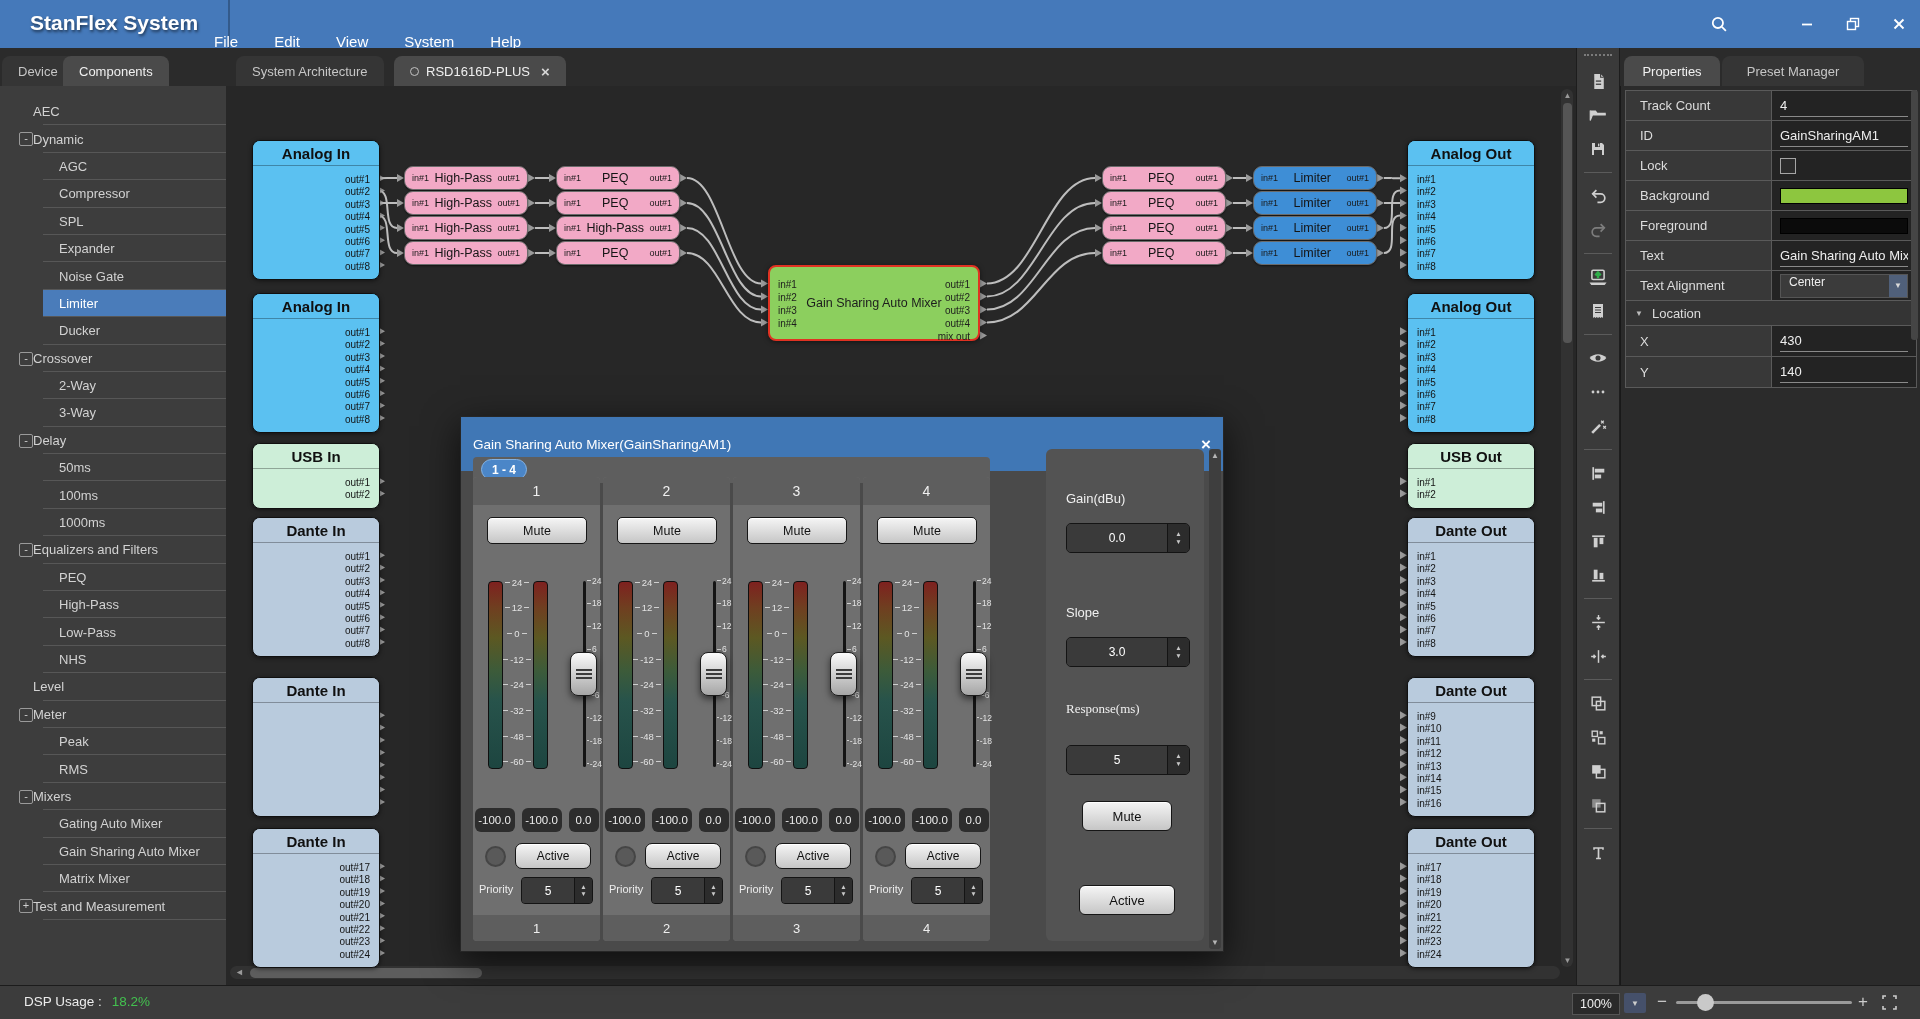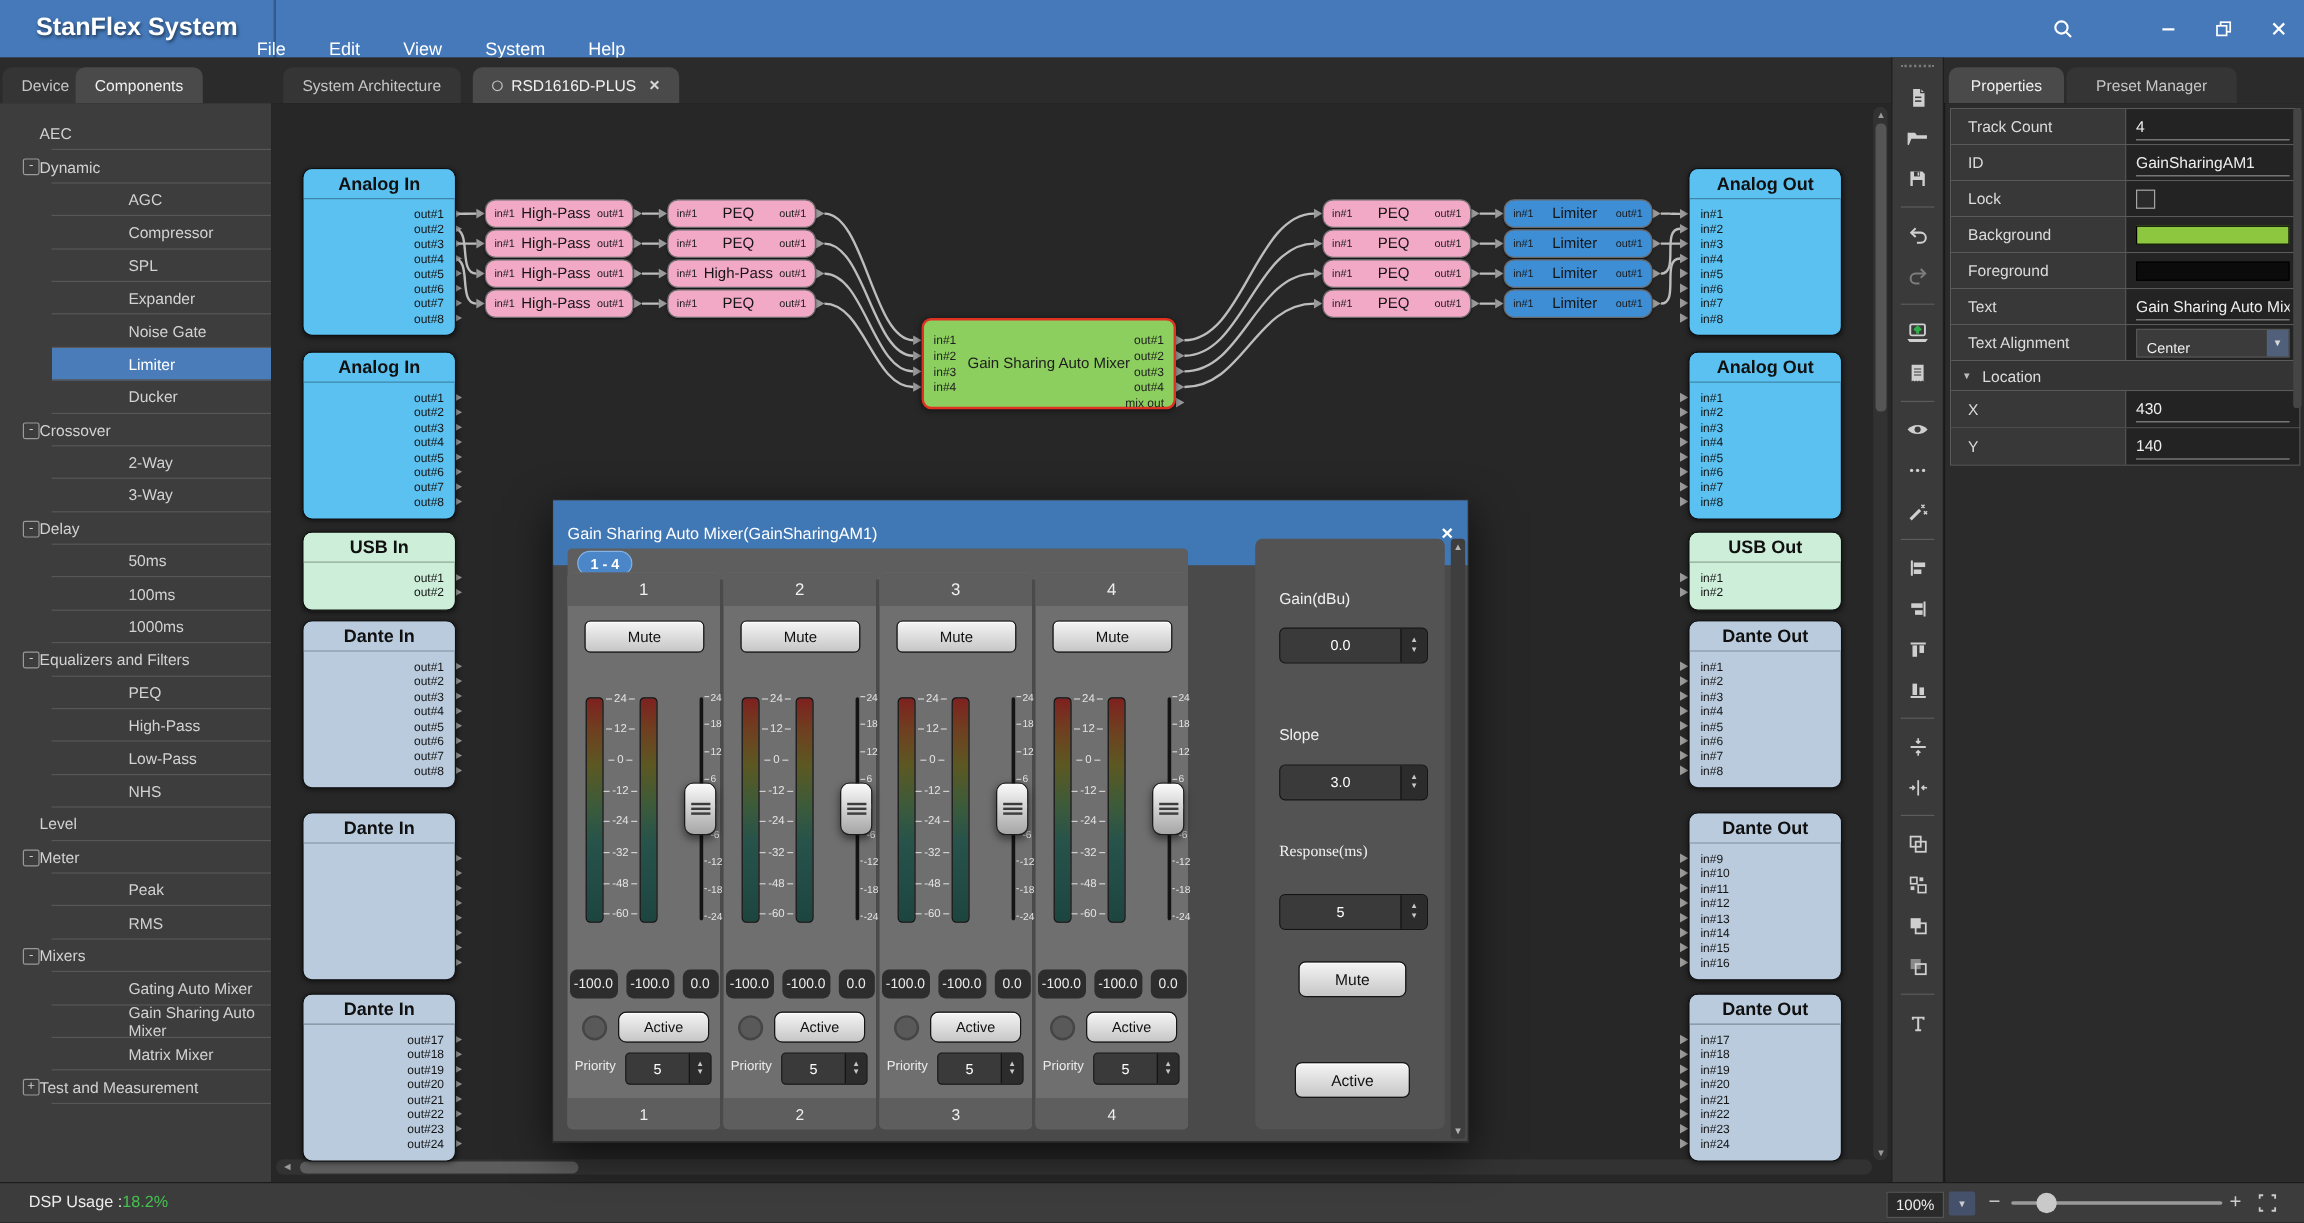--- a/index.html
+++ b/index.html
@@ -22,21 +22,21 @@
   .tab-dot{width:7px;height:7px;border-radius:50%;border:1.5px solid #c2c2c2;display:inline-block;}
   .tab-close{font-size:15px;font-weight:bold;color:#d5d5d5;margin-left:4px;}
 
   
   .sidebar{position:absolute;left:0;top:86px;width:226px;height:899px;background:#3d3d3d;border-right:1px solid #191919;overflow:hidden;}
   .side-list{padding-top:12px;}
   .side-item{position:relative;height:27.4px;display:flex;align-items:center;color:#d2d2d2;font-size:13px;cursor:default;}
   .side-item::after{content:"";position:absolute;left:43px;right:0;bottom:0;height:1px;background:#575757;}
   .side-item.selected{background:linear-gradient(to right,transparent 43px,#4a7cba 43px);color:#fff;}
   .side-item .lbl{padding-left:33px;}
-  .side-item.child .lbl{padding-left:59px;margin-left:48px;}
+  .side-item.child .lbl{padding-left:59px;}
   .expander{position:absolute;left:19px;top:7px;width:12px;height:12px;border:1px solid #9a9a9a;border-radius:2px;color:#cfcfcf;font-size:11px;line-height:11px;text-align:center;}
 
   
   .canvas{position:absolute;left:226px;top:86px;width:1350px;height:899px;background:#272727;overflow:hidden;}
   .wires{position:absolute;left:0;top:0;pointer-events:none;}
   .dev-block{position:absolute;border:1px solid #101010;border-radius:8px;overflow:hidden;box-shadow:0 1px 4px rgba(0,0,0,.5);}
   .dev-header{height:24px;font-weight:bold;font-size:15px;color:#101010;display:flex;align-items:center;justify-content:center;border-bottom:1px solid rgba(0,0,0,.3);}
   .dev-ports{padding:8px 9px 0 9px;}
   .port-row{height:12.4px;line-height:12.4px;font-size:10px;color:#141414;}
   .dev-out .port-row{text-align:right;}
@@ -109,31 +109,31 @@
   
   .props{position:absolute;left:1620px;top:86px;width:300px;height:899px;background:#2b2b2b;border-left:1px solid #191919;box-sizing:border-box;}
   .prop-table{position:absolute;left:4px;top:4px;width:290px;border:1px solid #5a5a5a;}
   .prow{display:flex;height:29px;border-bottom:1px solid #5a5a5a;}
   .prow:last-child{border-bottom:none;}
   .plabel{width:146px;background:#383838;color:#dcdcdc;font-size:13px;display:flex;align-items:center;padding-left:14px;box-sizing:border-box;border-right:1px solid #5a5a5a;}
   .pvalue{flex:1;background:#232323;color:#eee;font-size:13px;display:flex;align-items:center;padding:0 8px;overflow:hidden;white-space:nowrap;}
   .pvalue .utext{display:block;width:100%;border-bottom:1px solid #8a8a8a;line-height:21px;overflow:hidden;}
   .pcheck{width:14px;height:14px;border:1px solid #a5a5a5;background:#2b2b2b;}
   .pswatch{width:100%;height:16px;border:1px solid #000;box-sizing:border-box;}
-  .pdrop{width:100%;height:22px;background:#3b3b3b;border:1px solid #555;display:flex;align-items:flex-end;font-size:12px;color:#eee;}
+  .pdrop{width:100%;height:22px;background:#3b3b3b;border:1px solid #555;display:flex;align-items:flex-start;font-size:12px;color:#eee;}
   .pdrop .dval{flex:1;padding-left:8px;}
   .pdrop .darr{width:18px;height:100%;background:#50607a;color:#d9d9d9;font-size:8px;display:flex;align-items:center;justify-content:center;}
   .loc-header{height:24px;background:#343434;border-bottom:1px solid #5a5a5a;color:#dcdcdc;font-size:13px;display:flex;align-items:center;gap:9px;padding-left:9px;}
   .loc-arrow{font-size:8px;color:#bbb;}
   .props-scroll{position:absolute;right:2px;top:4px;width:7px;height:250px;background:#454545;border-radius:3px;}
 
   
   .statusbar{position:absolute;left:0;top:985px;width:1920px;height:34px;background:#3c3c3c;border-top:1px solid #1c1c1c;box-sizing:border-box;}
   .dsp{position:absolute;left:24px;top:8px;font-size:13.5px;color:#ececec;}
-  .dsp-val{color:#43c14f;margin-left:0;text-align:center;}
+  .dsp-val{color:#43c14f;margin-left:10px;text-align:center;}
   .zoom-box{position:absolute;left:1572px;top:7px;width:46px;height:20px;background:#2a2a2a;border:1px solid #555;color:#eee;font-size:12.5px;display:flex;align-items:center;justify-content:center;}
   .zoom-dd{position:absolute;left:1624px;top:7px;width:22px;height:20px;background:#45506a;color:#ccc;font-size:8px;display:flex;align-items:center;justify-content:center;border-radius:2px;}
   .zoom-minus{position:absolute;left:1657px;top:6px;color:#ccc;font-size:17px;}
   .zoom-slider{position:absolute;left:1676px;top:15px;width:176px;height:3px;background:#9a9a9a;border-radius:2px;}
   .zoom-thumb{position:absolute;left:1697px;top:8px;width:17px;height:17px;border-radius:50%;background:#c9c9c9;}
   .zoom-plus{position:absolute;left:1858px;top:6px;color:#ccc;font-size:17px;}
   .zoom-fit{position:absolute;left:1882px;top:9px;width:15px;height:15px;}
 </style>
 </head>
 <body>

